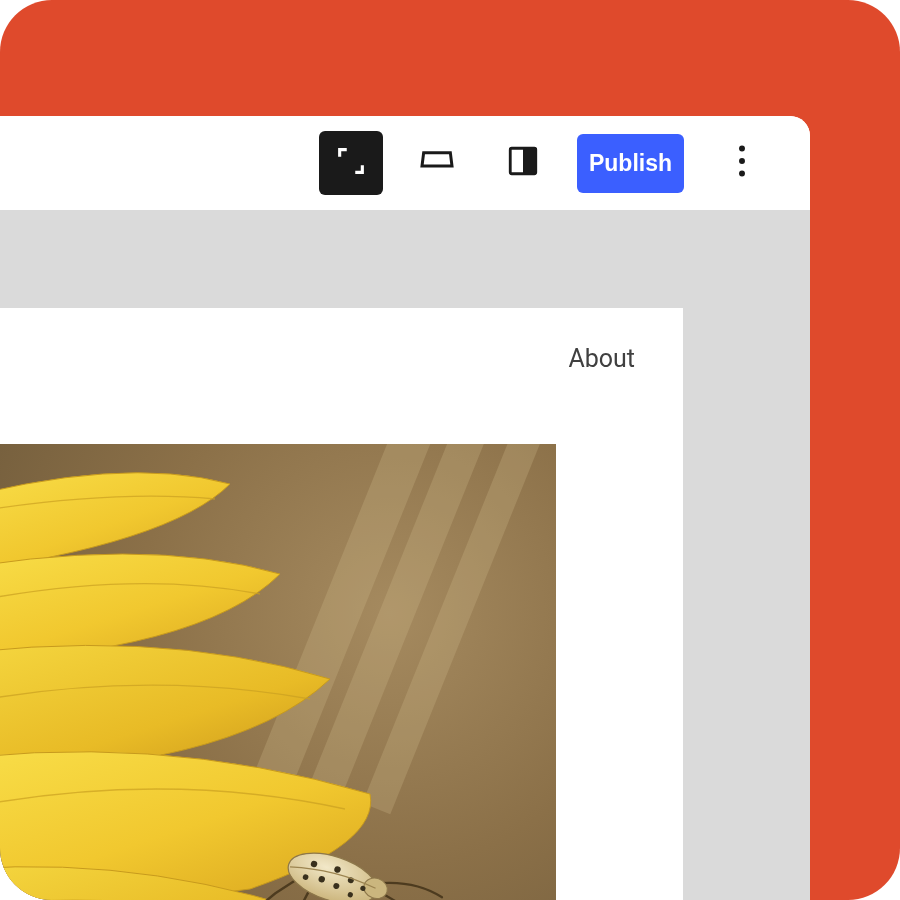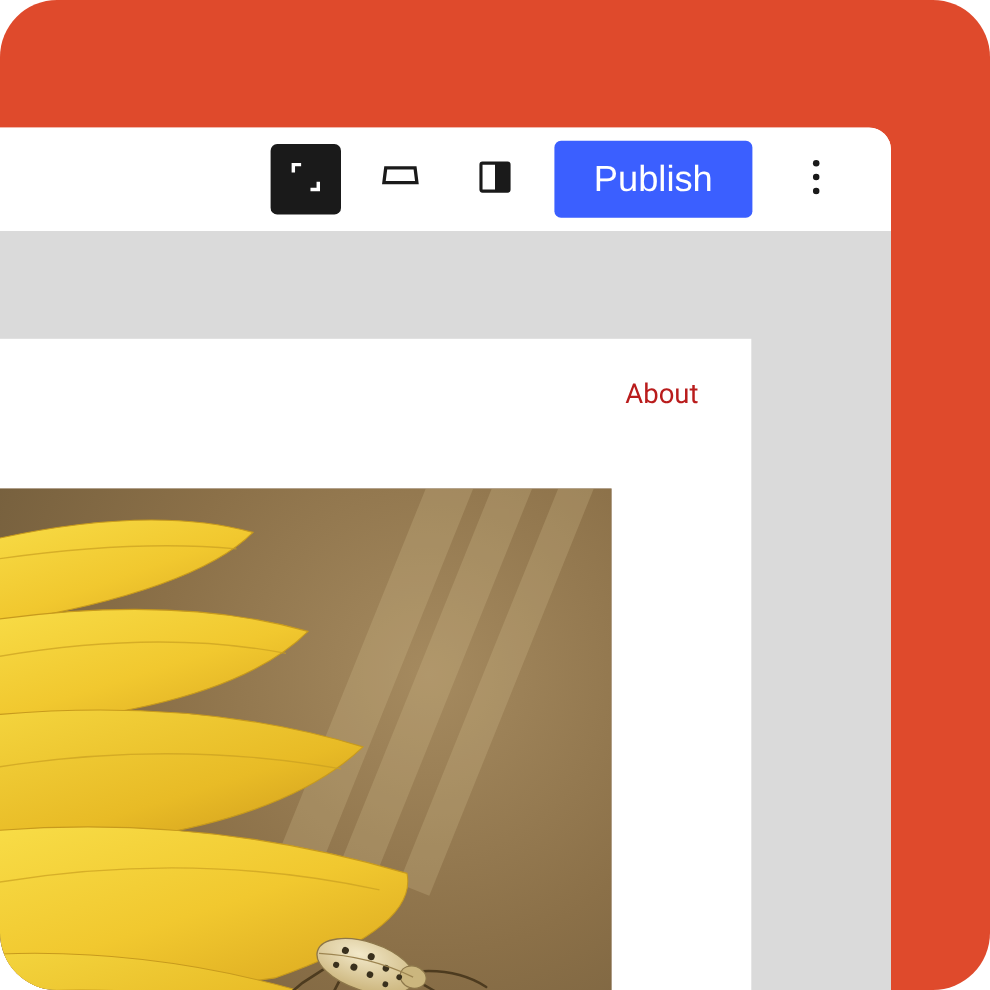--- a/index.html
+++ b/index.html
@@ -54,23 +54,23 @@
       color: #ffffff;
     }
     .toolbar-icon-btn.plain {
       background: transparent;
       color: #1a1a1a;
     }
     .publish-btn {
       background: #3b5fff;
       color: #ffffff;
       border-radius: 6px;
-      padding: 16px 36px;
-      font-size: 33px;
-      font-weight: 400;
+      padding: 16px 12px;
+      font-size: 23px;
+      font-weight: 700;
       cursor: pointer;
       border: none;
     }
     .more-btn {
       width: 40px;
       height: 64px;
       display: flex;
       align-items: center;
       justify-content: center;
       cursor: pointer;
@@ -90,21 +90,21 @@
       height: 700px;
       background: #ffffff;
     }
     .nav-row {
       display: flex;
       justify-content: flex-end;
       padding: 36px 48px 0 0;
     }
     .nav-link {
       font-size: 25px;
-      color: #b91c1c;
+      color: #404040;
       cursor: pointer;
       text-align: right;
     }
     .hero-image {
       position: absolute;
       top: 136px;
       left: 0;
       width: 556px;
       height: 564px;
       background: #8b7355;

